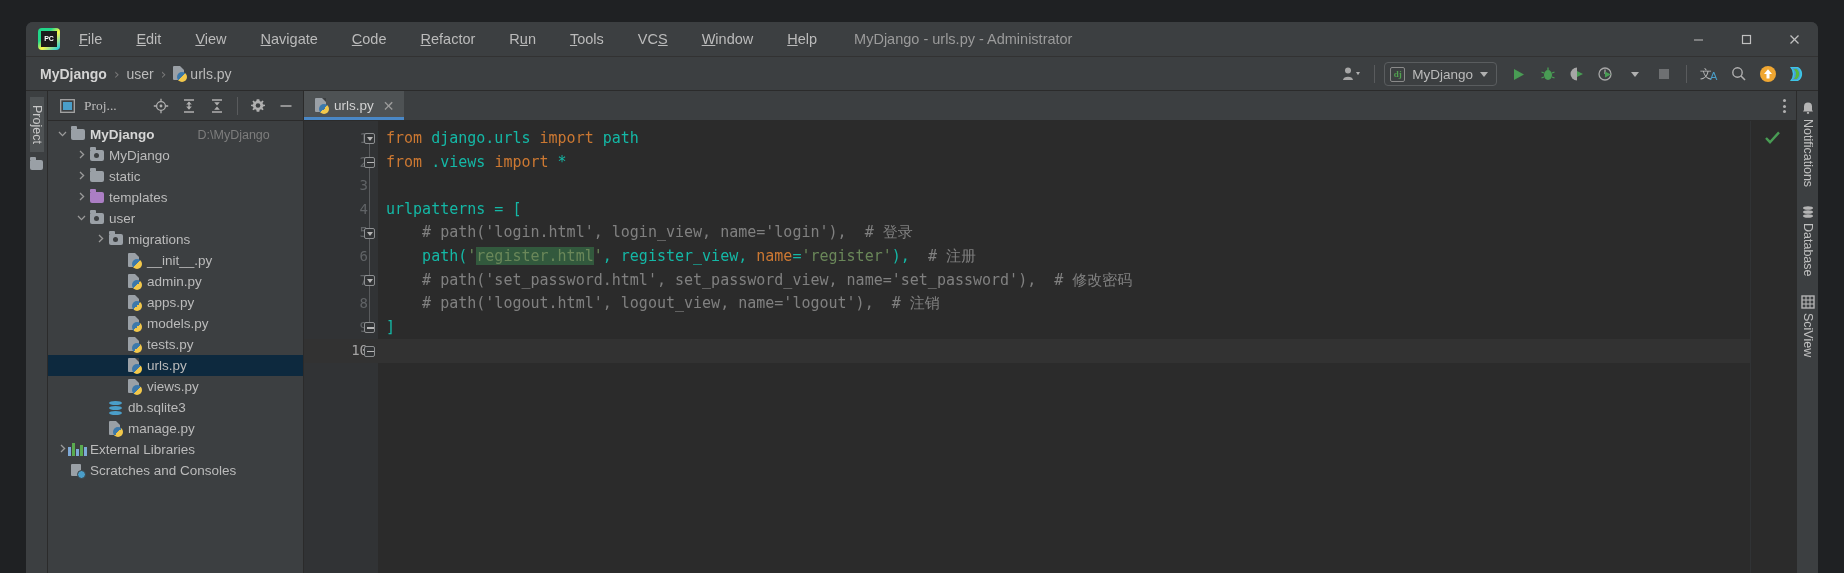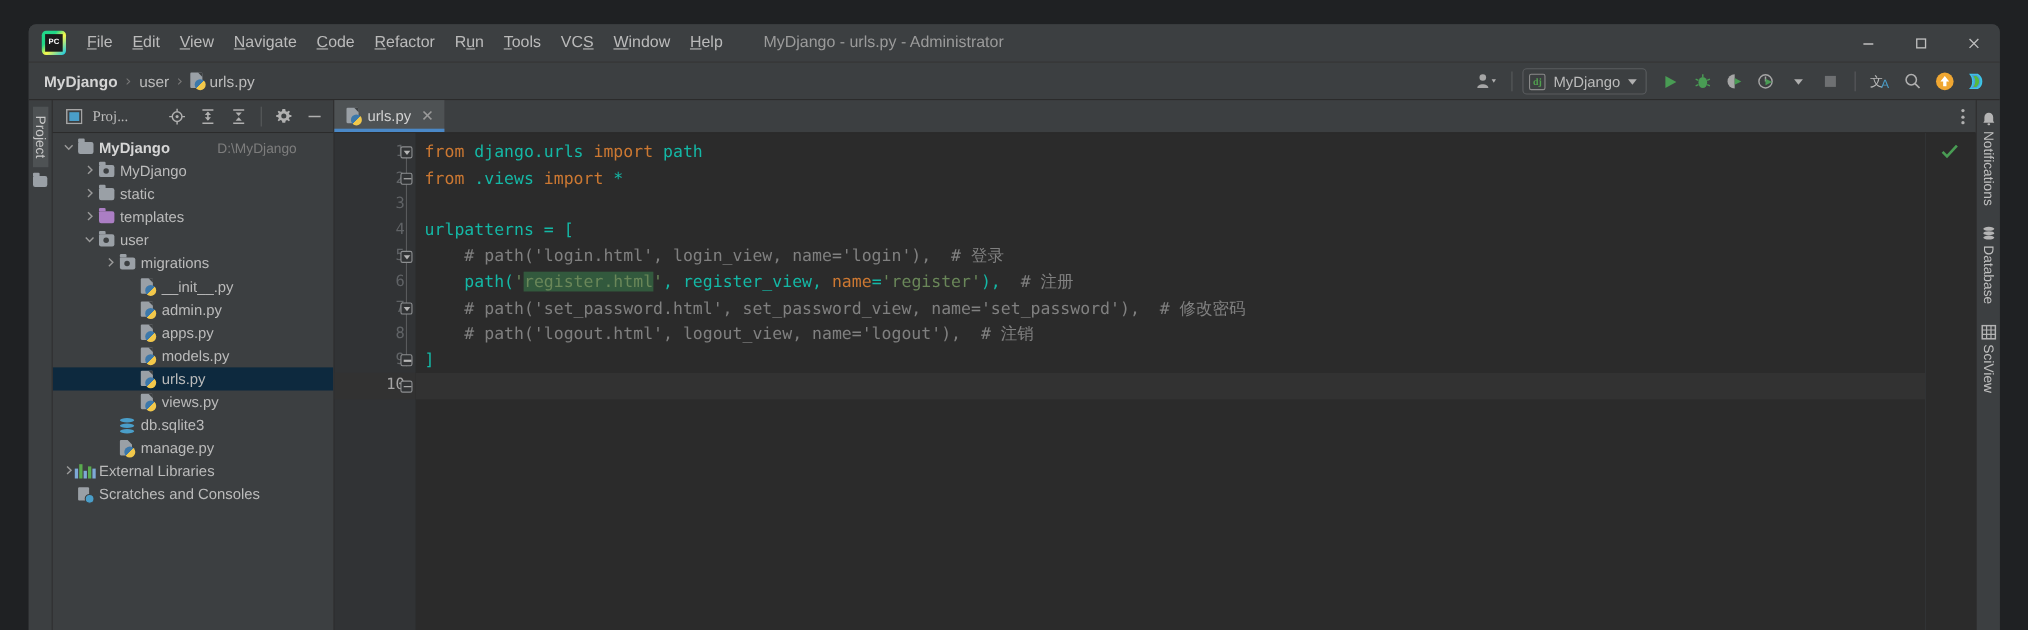--- a/index.html
+++ b/index.html
@@ -31,21 +31,21 @@
     border-radius: 4px;
     background: linear-gradient(135deg,#21d789 0%,#21d789 32%,#fcf84a 55%,#07c3f2 100%);
     position: relative; flex: 0 0 22px;
   }
   .pc-logo::after {
     content: "PC"; position: absolute; left: 3px; top: 3px;
     width: 16px; height: 16px; background: #1b1b1b; color: #fff;
     font-size: 7px; font-weight: bold; line-height: 16px; text-align: center;
     font-family: "Liberation Sans", sans-serif;
   }
-  .menu { display: flex; align-items: center; }
+  .menu { display: flex; align-items: center; gap: 16px; }
   .menu-item {
     color: #bbbbbb; font-size: 14.5px;
     font-family: "Liberation Sans", sans-serif;
     padding: 3px 9px; cursor: default; white-space: nowrap;
   }
   .menu-item .mn { text-decoration: underline; }
   .win-title {
     color: #9b9b9b; font-size: 14.5px; margin-left: 28px;
     font-family: "Liberation Sans", sans-serif; white-space: nowrap;
   }
@@ -569,20 +569,31 @@
           <div class="node">
             <span class="nspace" style="width: 65px;"></span>
             <span class="arrow"></span>
             <span class="nicon">
               <span class="pyf">
                 <span class="pg"></span>
                 <span class="snk"></span>
               </span>
             </span>
             <span class="">models.py</span>
+          </div>
+          <div class="node">
+            <span class="nspace" style="width: 65px;"></span>
+            <span class="arrow"></span>
+            <span class="nicon">
+              <span class="pyf">
+                <span class="pg"></span>
+                <span class="snk"></span>
+              </span>
+            </span>
+            <span class="">tests.py</span>
           </div>
           <div class="node selected">
             <span class="nspace" style="width: 65px;"></span>
             <span class="arrow"></span>
             <span class="nicon">
               <span class="pyf">
                 <span class="pg"></span>
                 <span class="snk"></span>
               </span>
             </span>

